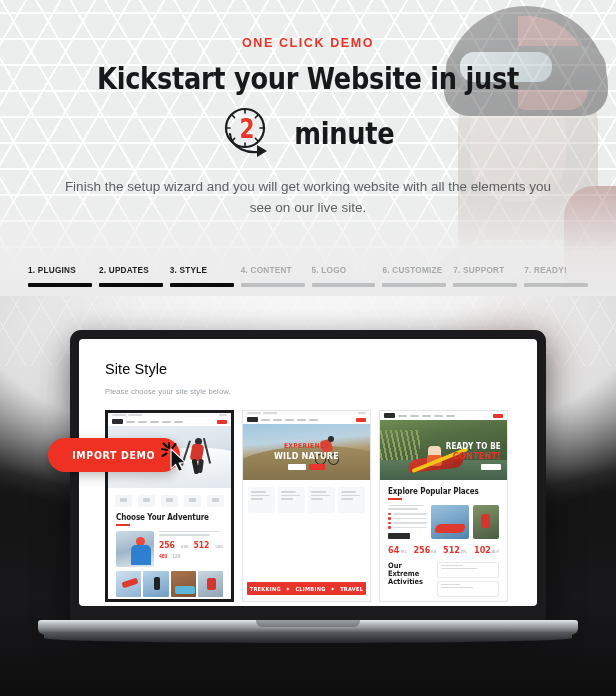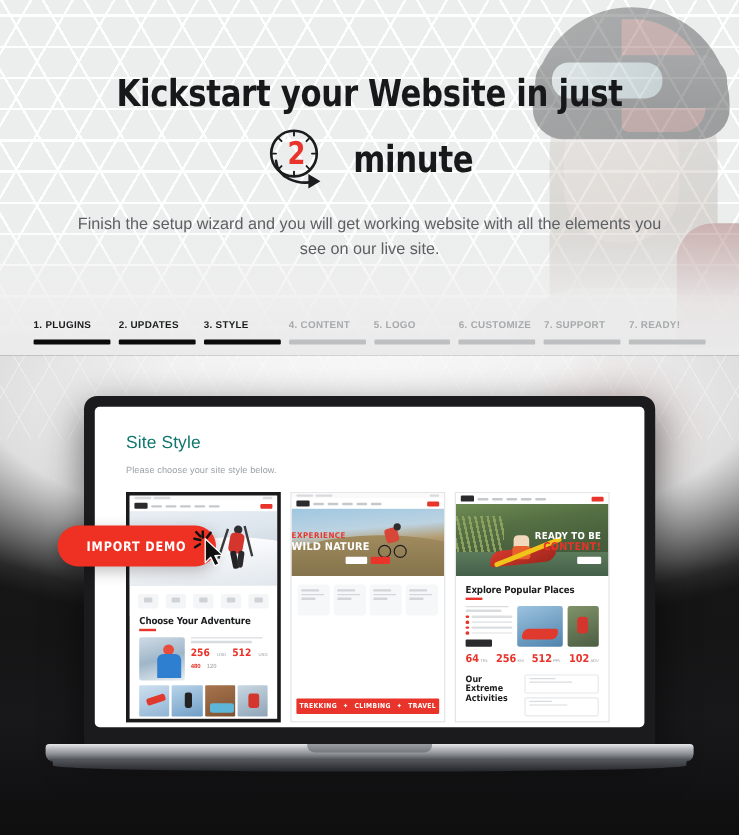--- a/index.html
+++ b/index.html
@@ -188,21 +188,21 @@
   }
   .laptop-foot {
     position:absolute; left:6px; top:303px; width:528px; height:10px;
     background:linear-gradient(180deg,#53565b,#24262a);
     border-radius:0 0 50% 50%;
     filter:blur(.4px);
   }
 
   
   .screen-inner { padding:22px 26px 0 26px; }
-  .scr-title { font-size:14.5px; color:#0f766e; font-weight:normal; letter-spacing:.1px; }
+  .scr-title { font-size:14.5px; color:#000000; font-weight:normal; letter-spacing:.1px; }
   .scr-sub { font-size:7.6px; color:#9aa0a6; margin-top:10px; letter-spacing:.1px; }
 
   .cards { display:flex; gap:8px; margin-top:14px; }
   .card {
     width:129px; height:192px; position:relative;
     background:#fff; overflow:hidden;
   }
   .card.selected { border:3px solid #1a1a1c; }
   .card.plain { border:1px solid #e3e5e7; }
   .card-thumb { width:100%; height:100%; position:relative; overflow:hidden; }
@@ -282,21 +282,21 @@
   
   .c2-hero { height:56px; position:relative; overflow:hidden;
     background:linear-gradient(175deg,#9fc7e0 0%,#bcd3e2 32%,#b39a6e 52%,#8e7a52 78%,#6f6244 100%); }
   .c2-hill { position:absolute; left:-20px; top:22px; width:190px; height:46px;
     background:linear-gradient(180deg,#a08b5d,#7a6a46); border-radius:50% 50% 0 0 / 70% 70% 0 0; }
   .c2-rider { position:absolute; right:30px; top:12px; width:26px; height:30px; }
   .c2-rider .bod { position:absolute; left:7px; top:4px; width:11px; height:12px; background:#d8463a; border-radius:3px; transform:rotate(-15deg); }
   .c2-rider .hd  { position:absolute; left:14px; top:0; width:6px; height:6px; background:#2d2d30; border-radius:50%; }
   .c2-rider .w1  { position:absolute; left:1px; top:18px; width:11px; height:11px; border:1.6px solid #1e1e20; border-radius:50%; }
   .c2-rider .w2  { position:absolute; left:14px; top:18px; width:11px; height:11px; border:1.6px solid #1e1e20; border-radius:50%; }
-  .c2-title { position:absolute; left:0; top:18px; width:100%; text-align:left;
+  .c2-title { position:absolute; left:0; top:18px; width:100%; text-align:center;
     font-family:"DejaVu Sans Condensed","Liberation Sans Narrow","Liberation Sans",sans-serif; }
   .c2-t1 { font-size:6.6px; font-weight:bold; color:#e8342a; letter-spacing:.4px; }
   .c2-t2 { font-size:9px; font-weight:bold; color:#fff; letter-spacing:.2px; margin-top:1px; }
   .c2-btns { display:flex; gap:3px; justify-content:center; margin-top:3px; }
   .c2-b1 { width:18px; height:6px; background:#fff; border-radius:1px; }
   .c2-b2 { width:16px; height:6px; background:#e8342a; border-radius:1px; }
 
   .c2-feats { display:flex; gap:3px; padding:7px 5px; }
   .c2-feat { flex:1; height:26px; background:#f6f7f8; border-radius:3px; padding:4px 3px; }
   .c2-feat .fl { height:1.6px; background:#d3d6d9; border-radius:1px; margin-bottom:2px; }
@@ -401,20 +401,21 @@
       <div class="ath-shoulder"></div>
       <div class="ath-red"></div>
       <div class="ath-helmet"></div>
       <div class="ath-stripe"></div>
       <div class="ath-goggle"></div>
       <div class="ath-lens"></div>
     </div>
 
     <div class="hero-fade"></div>
 
+    <div class="eyebrow">ONE CLICK DEMO</div>
 
     <div class="headline">Kickstart your Website in just</div>
 
     <div class="headline-2">
       <div class="clock">
         <svg width="58" height="58" viewBox="0 0 58 58">
           <circle cx="27" cy="24" r="19" fill="none" stroke="#1b1c1e" stroke-width="2.2"></circle>
           <g stroke="#1b1c1e" stroke-width="1.6" stroke-linecap="round">
             <line x1="27" y1="6" x2="27" y2="9"></line>
             <line x1="27" y1="39" x2="27" y2="42"></line>

